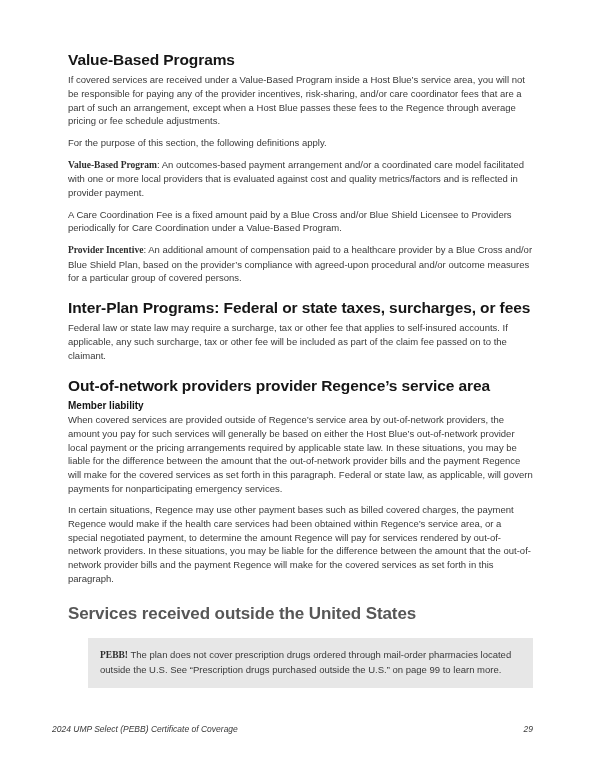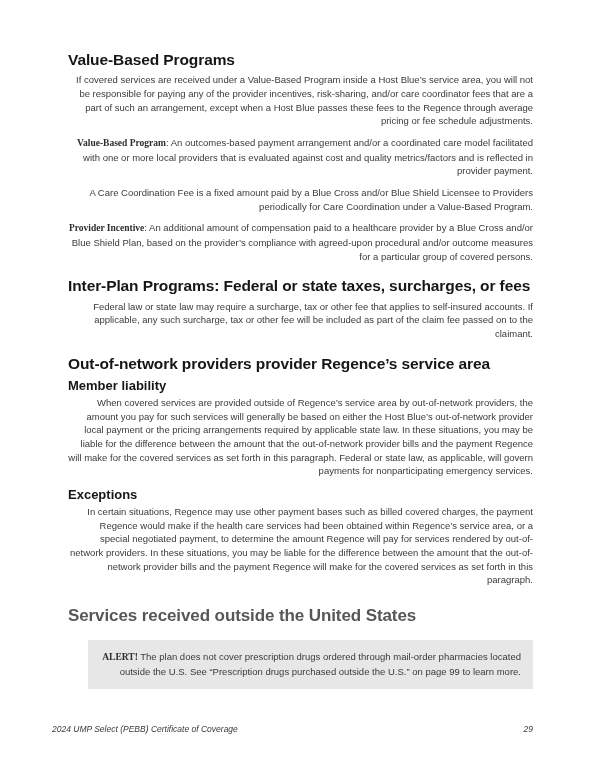--- a/index.html
+++ b/index.html
@@ -32,32 +32,31 @@
   }
   h1.first { margin-top: 0; }
   h2.light {
     font-size: 17px;
     font-weight: 700;
     color: #575757;
     margin: 19px 0 14px 0;
     letter-spacing: -0.1px;
   }
   h3.sub {
-    font-size: 13px;
+    font-size: 10px;
     font-weight: 700;
     color: #161616;
     margin: 0 0 0 0;
     line-height: 1.45;
   }
   p {
     font-size: 9.5px;
     line-height: 1.44;
     margin: 0 0 8px 0;
     color: #3a3a3a;
-    text-align: right;
   }
   .bold-lead { font-weight: 700; color: #2d2d2d; font-family: Liberation Serif, serif; }
   .alert-box {
     background: #e7e7e7;
     margin: 14px 0 0 20px;
     padding: 10px 12px 11px 12px;
   }
   .alert-box p { margin: 0; }
   .footer {
     position: absolute;
@@ -72,42 +71,42 @@
   }
 </style>
 </head>
 <body>
 
 <div class="page">
   <div class="content">
 
     <h1 class="first">Value-Based Programs</h1>
     <p>If covered services are received under a Value-Based Program inside a Host Blue’s service area, you will not be responsible for paying any of the provider incentives, risk-sharing, and/or care coordinator fees that are a part of such an arrangement, except when a Host Blue passes these fees to the Regence through average pricing or fee schedule adjustments.</p>
+    <p>For the purpose of this section, the following definitions apply.</p>
 
     <p><span class="bold-lead">Value-Based Program</span><span>: An outcomes-based payment arrangement and/or a coordinated care model facilitated with one or more local providers that is evaluated against cost and quality metrics/factors and is reflected in provider payment.</span></p>
 
     <p>A Care Coordination Fee is a fixed amount paid by a Blue Cross and/or Blue Shield Licensee to Providers periodically for Care Coordination under a Value-Based Program.</p>
 
     <p><span class="bold-lead">Provider Incentive</span><span>: An additional amount of compensation paid to a healthcare provider by a Blue Cross and/or Blue Shield Plan, based on the provider’s compliance with agreed-upon procedural and/or outcome measures for a particular group of covered persons.</span></p>
 
     <h1>Inter-Plan Programs: Federal or state taxes, surcharges, or fees</h1>
     <p>Federal law or state law may require a surcharge, tax or other fee that applies to self-insured accounts. If applicable, any such surcharge, tax or other fee will be included as part of the claim fee passed on to the claimant.</p>
 
     <h1>Out-of-network providers provider Regence’s service area</h1>
 
     <h3 class="sub">Member liability</h3>
     <p>When covered services are provided outside of Regence’s service area by out-of-network providers, the amount you pay for such services will generally be based on either the Host Blue’s out-of-network provider local payment or the pricing arrangements required by applicable state law. In these situations, you may be liable for the difference between the amount that the out-of-network provider bills and the payment Regence will make for the covered services as set forth in this paragraph. Federal or state law, as applicable, will govern payments for nonparticipating emergency services.</p>
 
-    <h3 class="sub">Exceptions</h3>
     <p>In certain situations, Regence may use other payment bases such as billed covered charges, the payment Regence would make if the health care services had been obtained within Regence’s service area, or a special negotiated payment, to determine the amount Regence will pay for services rendered by out-of-network providers. In these situations, you may be liable for the difference between the amount that the out-of-network provider bills and the payment Regence will make for the covered services as set forth in this paragraph.</p>
 
     <h2 class="light">Services received outside the United States</h2>
 
     <div class="alert-box">
-      <p><span class="bold-lead">ALERT!</span><span> The plan does not cover prescription drugs ordered through mail-order pharmacies located outside the U.S. See “Prescription drugs purchased outside the U.S.” on page 99 to learn more.</span></p>
+      <p><span class="bold-lead">PEBB!</span><span> The plan does not cover prescription drugs ordered through mail-order pharmacies located outside the U.S. See “Prescription drugs purchased outside the U.S.” on page 99 to learn more.</span></p>
     </div>
 
   </div>
 
   <div class="footer">
     <span>2024 UMP Select (PEBB) Certificate of Coverage</span>
     <span>29</span>
   </div>
 </div>
 

